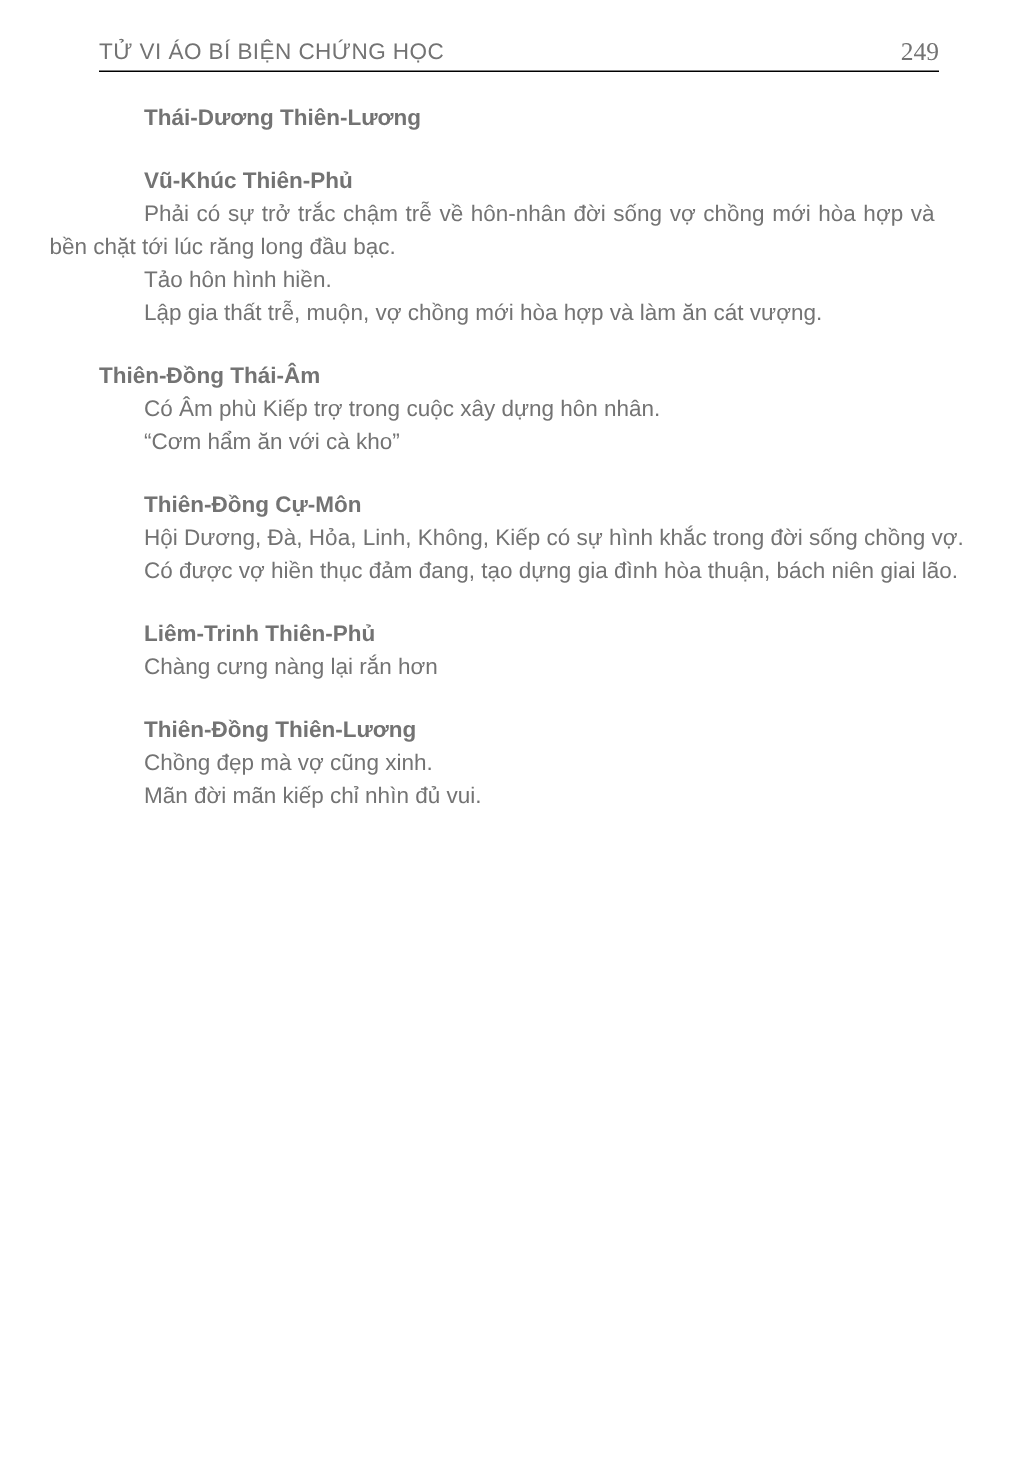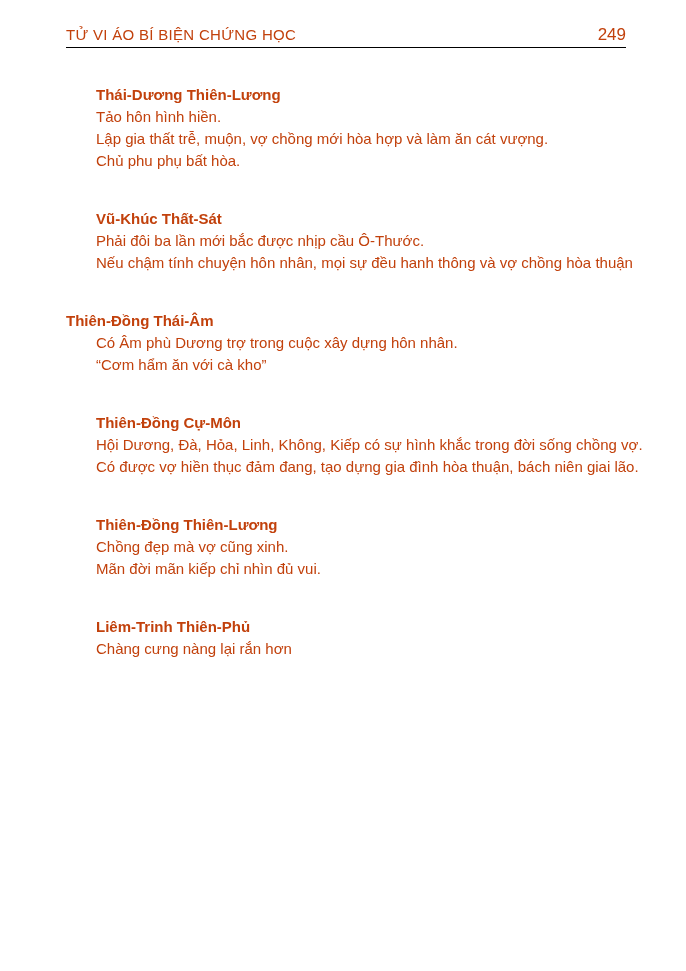--- a/index.html
+++ b/index.html
@@ -5,21 +5,21 @@
   html, body {
     margin: 0;
     padding: 0;
     background: #ffffff;
   }
   .page {
     position: relative;
     width: 686px;
     height: 825px;
     background: #ffffff;
-    color: #c2410c;
+    color: #737373;
     font-family: "Liberation Sans", "DejaVu Sans", sans-serif;
     font-size: 15px;
     overflow: hidden;
     box-sizing: border-box;
   }
   .content-column {
     position: absolute;
     left: 66px;
     right: 60px;
     top: 26px;
@@ -29,29 +29,29 @@
     justify-content: space-between;
     align-items: flex-end;
     border-bottom: 1.5px solid #000000;
     padding-bottom: 4px;
   }
   .header-title {
     font-size: 15px;
     letter-spacing: 0.3px;
   }
   .page-number {
-    font-family: Liberation Sans, sans-serif;
+    font-family: Liberation Serif, serif;
     font-size: 17px;
     line-height: 1;
   }
   .section-heading {
     font-weight: bold;
     font-size: 15px;
     line-height: 22px;
-    margin: 36px 0 0 30px;
+    margin: 20px 0 0 30px;
   }
   .section:first-of-type .section-heading {
     margin-top: 14px;
   }
   .section-heading.flush {
     margin-left: 0;
   }
   .body-line {
     margin: 0 0 0 30px;
     line-height: 22px;
@@ -87,58 +87,56 @@
 
     <div class="page-header">
       <span class="header-title">TỬ VI ÁO BÍ BIỆN CHỨNG HỌC</span>
       <span class="page-number">249</span>
     </div>
 
     <div class="section">
       <div class="section-heading">Thái-Dương Thiên-Lương</div>
     </div>
 
+    <div class="section">
+      <div class="section-heading">Vũ-Khúc Thiên-Phủ</div>
+      <p class="body-paragraph">Phải có sự trở trắc chậm trễ về hôn-nhân đời sống vợ chồng mới hòa hợp và bền chặt tới lúc răng long đầu bạc.</p>
+    </div>
 
     <div class="section">
       <p class="body-line">Tảo hôn hình hiền.</p>
       <p class="body-line">Lập gia thất trễ, muộn, vợ chồng mới hòa hợp và làm ăn cát vượng.</p>
     </div>
 
     <div class="section">
-      <p class="body-line">Chủ phu phụ bất hòa.</p>
     </div>
 
-    <div class="section">
-      <div class="section-heading">Vũ-Khúc Thất-Sát</div>
-      <p class="body-line">Phải đôi ba lần mới bắc được nhịp cầu Ô-Thước.</p>
-      <p class="body-line">Nếu chậm tính chuyện hôn nhân, mọi sự đều hanh thông và vợ chồng hòa thuận</p>
-    </div>
 
 
     <div class="section">
       <div class="section-heading flush">Thiên-Đồng Thái-Âm</div>
-      <p class="body-line">Có Âm phù Dương trợ trong cuộc xây dựng hôn nhân.</p>
+      <p class="body-line">Có Âm phù Kiếp trợ trong cuộc xây dựng hôn nhân.</p>
       <p class="body-line">“Cơm hẩm ăn với cà kho”</p>
     </div>
 
     <div class="section">
       <div class="section-heading">Thiên-Đồng Cự-Môn</div>
       <p class="body-line">Hội Dương, Đà, Hỏa, Linh, Không, Kiếp có sự hình khắc trong đời sống chồng vợ.</p>
       <p class="body-line">Có được vợ hiền thục đảm đang, tạo dựng gia đình hòa thuận, bách niên giai lão.</p>
     </div>
 
     <div class="section">
+      <div class="section-heading">Liêm-Trinh Thiên-Phủ</div>
+      <p class="body-line">Chàng cưng nàng lại rắn hơn</p>
+    </div>
+
+    <div class="section">
       <div class="section-heading">Thiên-Đồng Thiên-Lương</div>
       <p class="body-line">Chồng đẹp mà vợ cũng xinh.</p>
       <p class="body-line">Mãn đời mãn kiếp chỉ nhìn đủ vui.</p>
-    </div>
-
-    <div class="section">
-      <div class="section-heading">Liêm-Trinh Thiên-Phủ</div>
-      <p class="body-line">Chàng cưng nàng lại rắn hơn</p>
     </div>
 
   </div>
 
   <div class="page-footer">
     <span class="footer-text">HÀ LẠC DÃ PHU VIỆT VIÊM TỬ</span>
   </div>
 
 </div>
 

